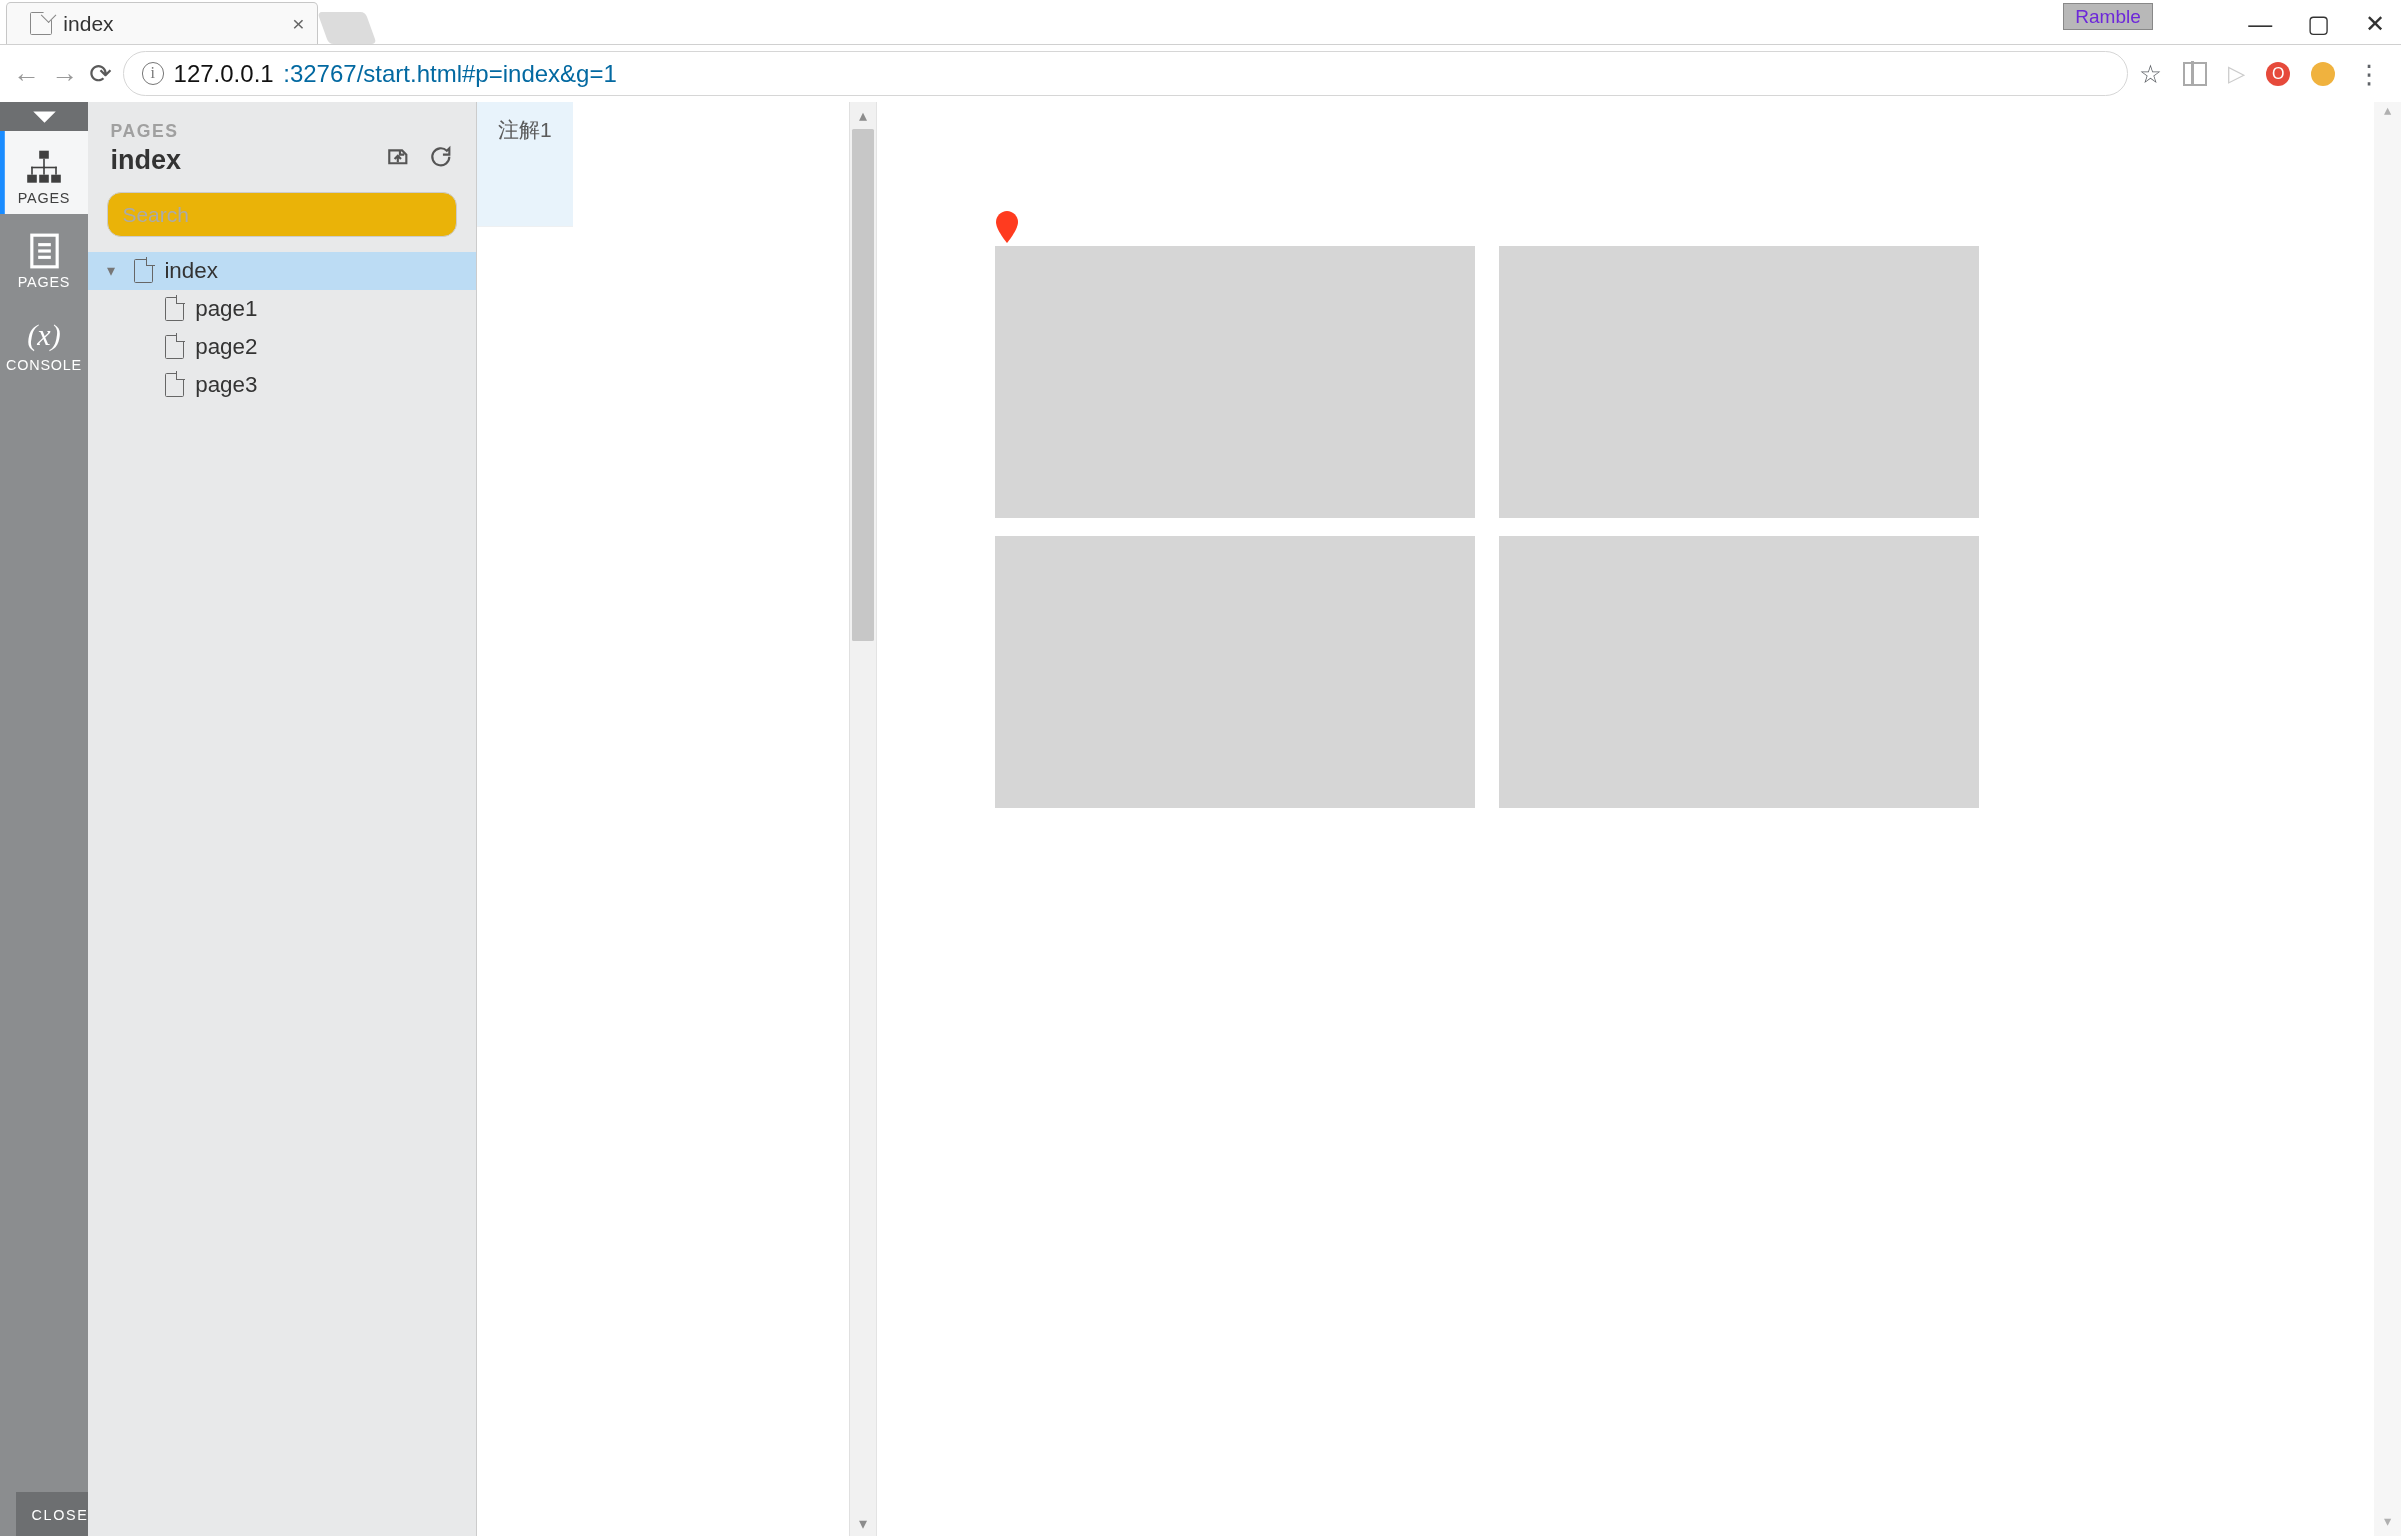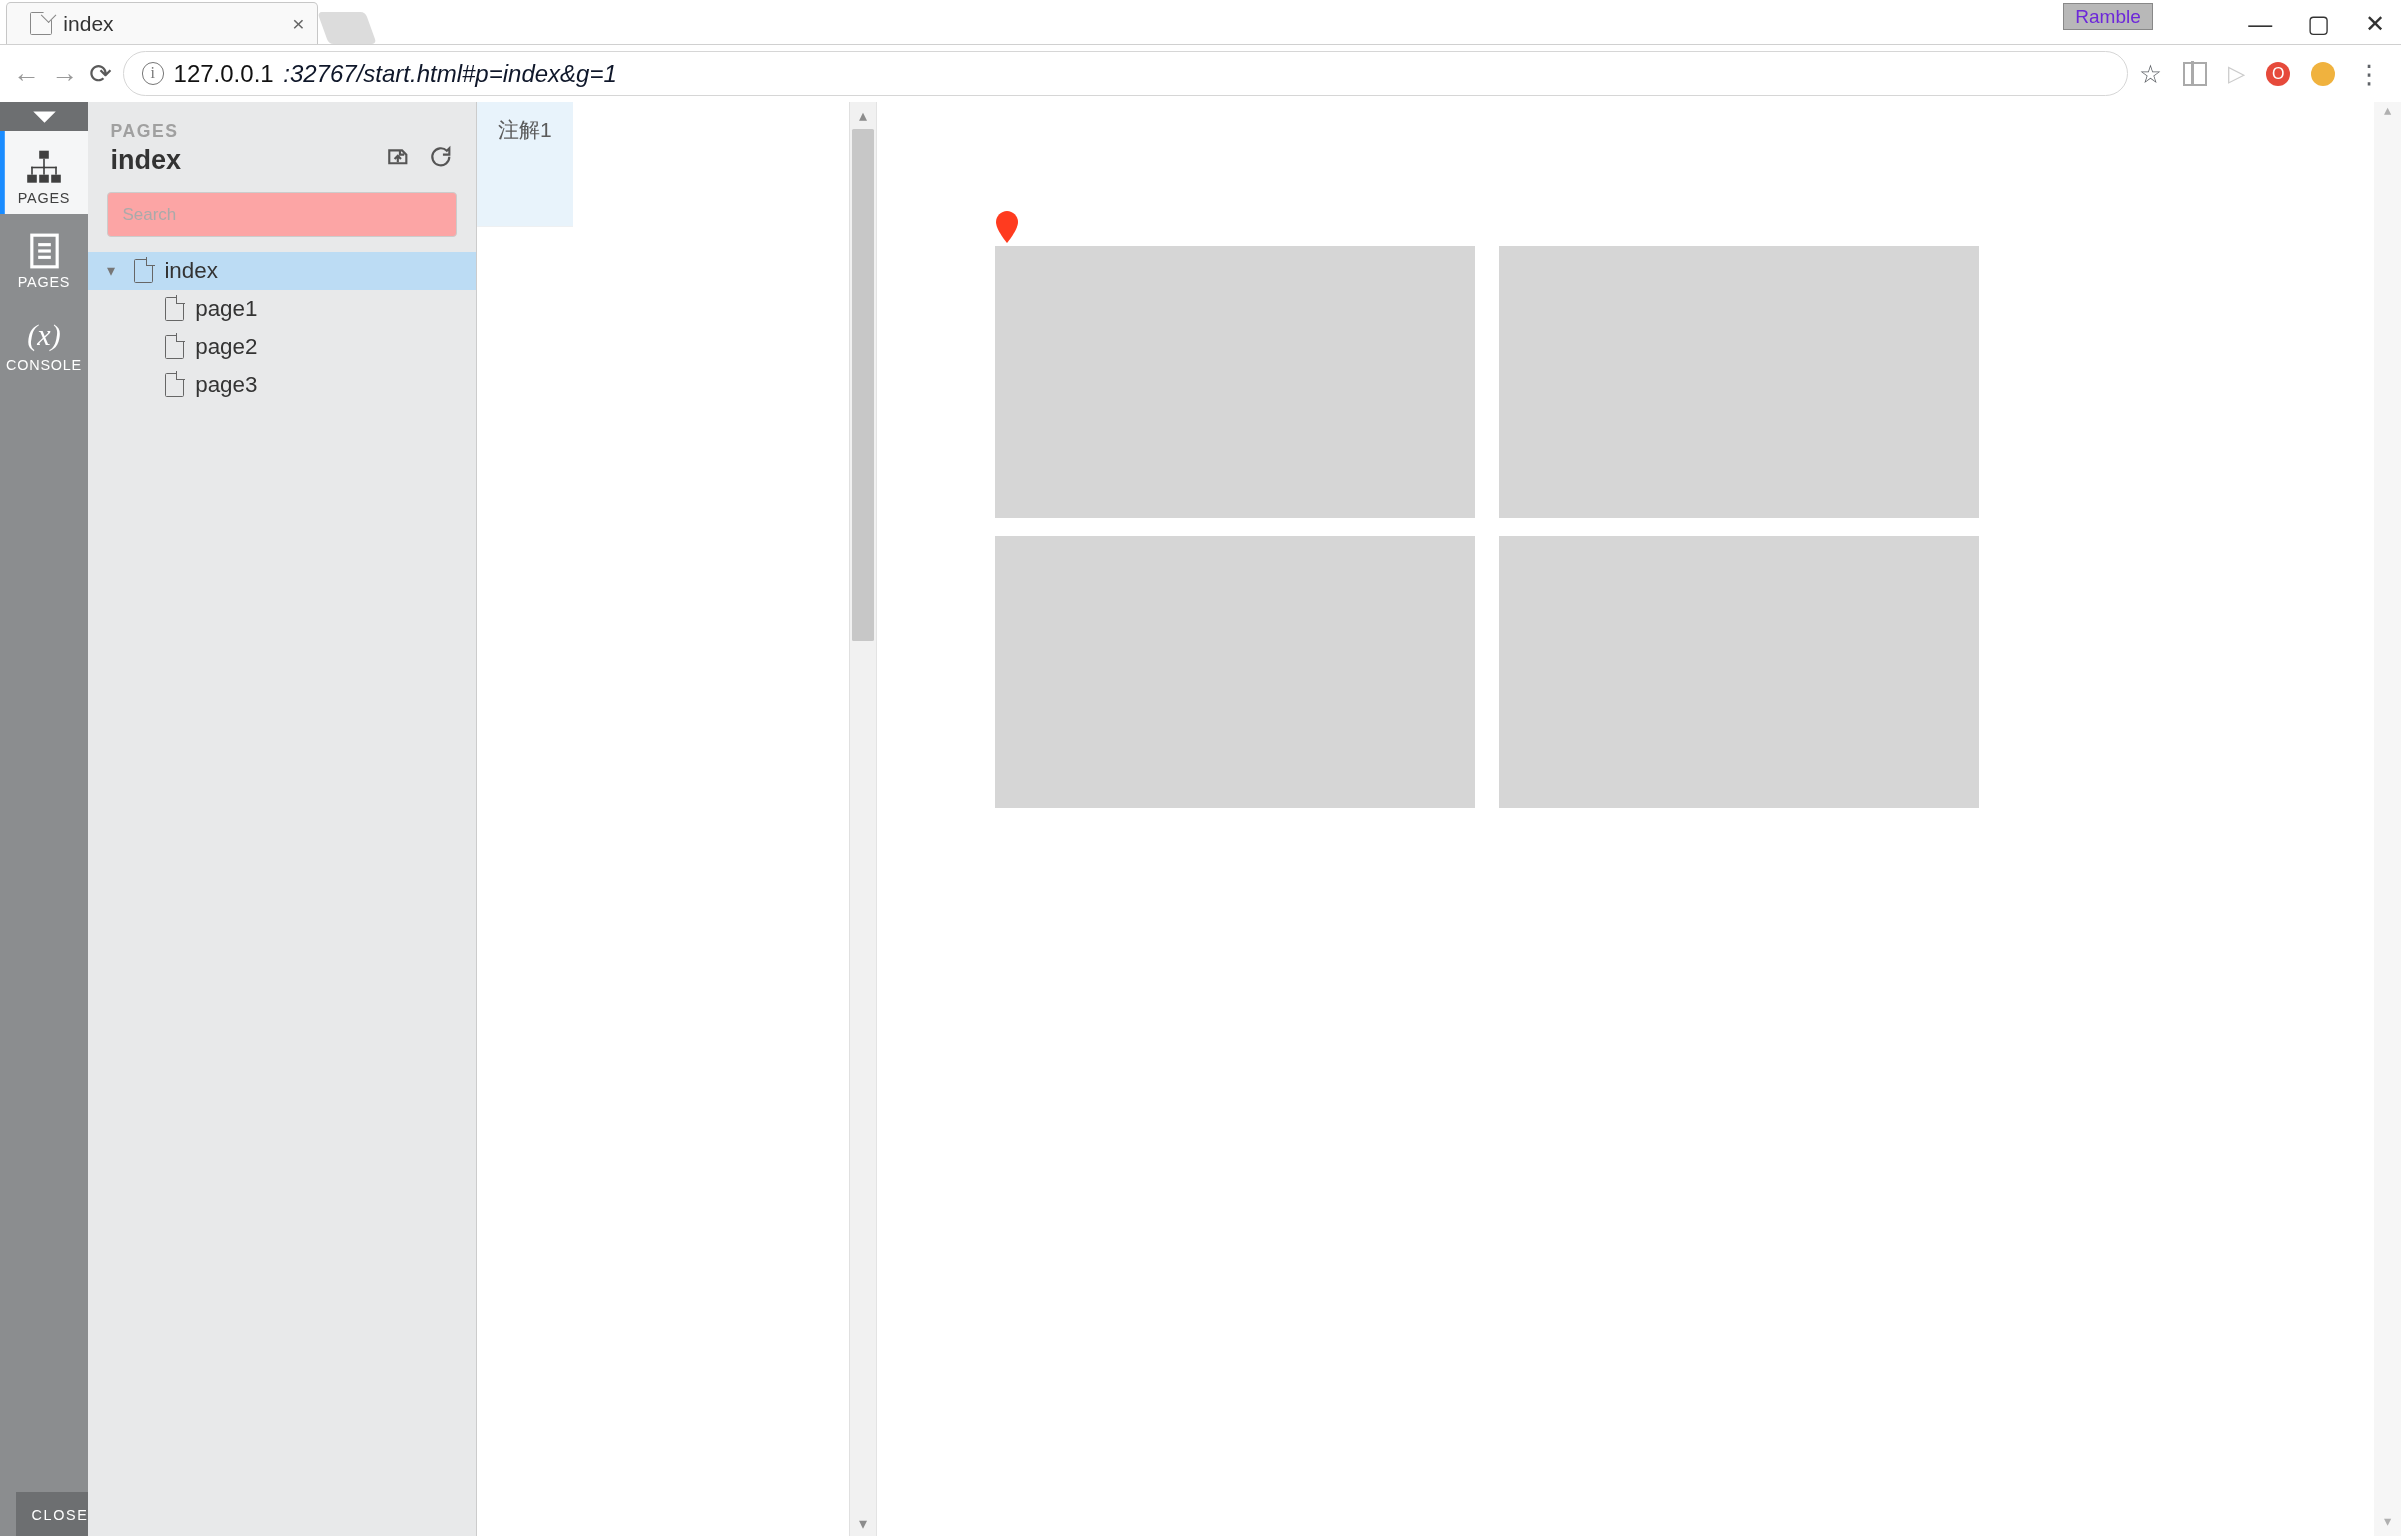--- a/index.html
+++ b/index.html
@@ -16,21 +16,21 @@
 
     .win-ctrls { position:absolute; top:9.6px; right:16px; display:flex; gap:35px; align-items:center; font-size:24px; color:#333;}
     .ramble { position:absolute; top:3.2px; right:248px; background:#b8b8b8; color:#6d28d9; font-size:19px; padding:1.6px 11.2px; border:0.8px solid #888;}
 
     .nav-bar { height:58px; display:flex; align-items:center; padding:0 12.8px; gap:11.2px; border-bottom:0.8px solid #e2e2e2;}
     .nav-bar .nbtn { font-size:27px; color:#999;}
     .nav-bar .nbtn.enabled { color:#5a5a5a;}
     .addr { flex:1; height:45px; border-radius:22.4px; border:0.8px solid #d6d6d6; background:#fff; display:flex; align-items:center; padding:0 17.6px; gap:9.6px; font-size:24px; color:#222;}
     .addr .info { width:22.4px; height:22.4px; border:1.6px solid #777; border-radius:50%; display:flex; align-items:center; justify-content:center; font-size:16px; color:#777; font-family:serif;}
     .addr .host { color:#111; }
-    .addr .rest { color:#0f172a;font-style:italic; }
+    .addr .rest { color:#0369a1; }
     .right-icons { display:flex; align-items:center; gap:21px; padding-right:6.4px;}
     .star { font-size:25.6px; color:#5f6368;}
     .rsq { width:24px; height:24px; border:2.4px solid #aaa; position:relative;}
     .rsq::after{ content:""; position:absolute; left:6.4px; top:-2.4px; bottom:-2.4px; width:2.4px; background:#aaa;}
     .cursor-icn{ font-size:22.4px; color:#ccc;}
     .circO{ width:24px;height:24px;border-radius:50%;background:#e64a3b;color:#fff;font-size:16px;display:flex;align-items:center;justify-content:center;}
     .circ8{ width:24px;height:24px;border-radius:50%;background:#f0b23e;}
     .dots{ font-size:25.6px;color:#5f6368;}
 
     
@@ -45,21 +45,21 @@
     .rail .close-lbl{ margin-top:auto; width:100%; text-align:center; padding:14.4px 0; font-size:14.4px; letter-spacing:1.6px; background:#6d6f71; cursor:pointer;margin-left:32px;}
 
     .sidebar { width:389px; background:#e8e9ea; border-right:0.8px solid #ccc; display:flex; flex-direction:column;}
     .sh { padding:19px 22.4px 8px 22.4px; display:flex; align-items:flex-end; gap:9.6px;}
     .sh .col{ flex:1;}
     .sh .lab{ font-size:17.6px; color:#a0a0a0; letter-spacing:1.6px; font-weight:600;}
     .sh .page{ font-size:27px; color:#333; font-weight:600; margin-top:3.2px;}
     .sh .acts{ display:flex; gap:17.6px; padding-bottom:3.2px;}
     .sh .acts svg{ width:25.6px; height:25.6px; fill:#555;}
     .search-wrap{ padding:8px 19px 14.4px 19px;}
-    .search-wrap input{ width:100%; height:45px; border:0.8px solid #ccc; border-radius:4px; padding:0 14.4px; font-size:17px; background:#fca5a5; color:#333;}
+    .search-wrap input{ width:100%; height:45px; border:0.8px solid #ccc; border-radius:14px; padding:0 14.4px; font-size:21px; background:#eab308; color:#333;}
     .search-wrap input::placeholder{ color:#aaa;}
     .tree{ font-size:22.4px; color:#333;}
     .trow{ height:38px; display:flex; align-items:center; padding-left:19px; gap:11.2px; cursor:pointer;}
     .trow.sel{ background:#bcdcf4;}
     .trow.child{ padding-left:77px;}
     .trow .arrow{ font-size:16px; color:#777; width:16px;}
     .trow .pic{ width:19px; height:24px; border:1.6px solid #666; border-radius:1.6px; position:relative;}
     .trow .pic::after{content:"";position:absolute;top:-2.4px;right:-2.4px;width:8px;height:8px;background:#e8e9ea;border-left:1.6px solid #666;border-bottom:1.6px solid #666;}
     .trow.sel .pic::after{ background:#bcdcf4;}
 

